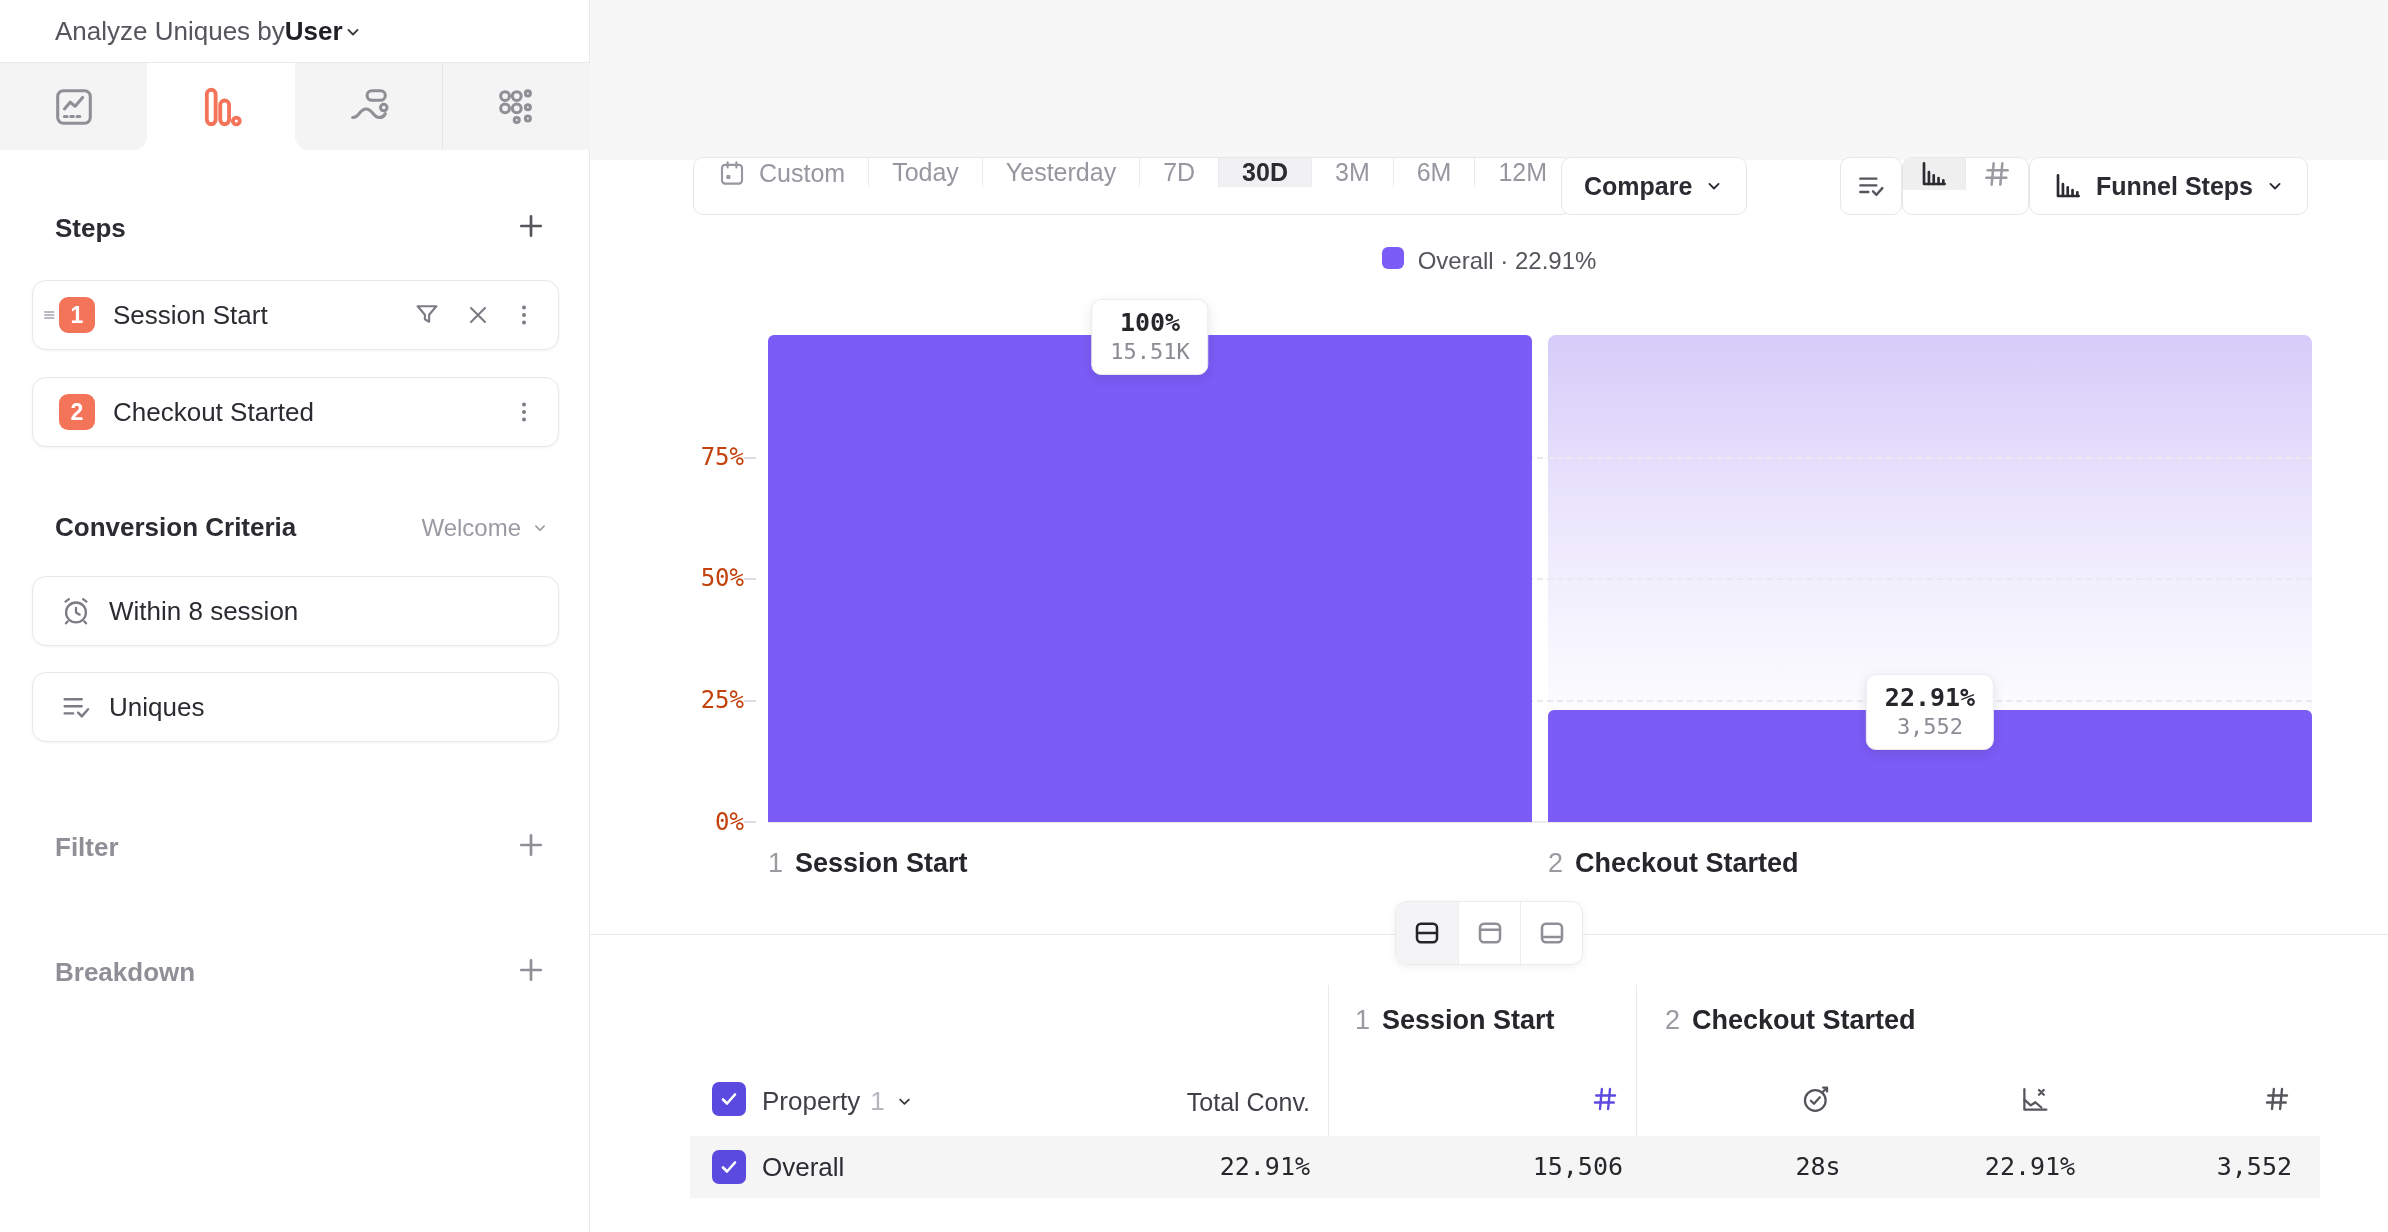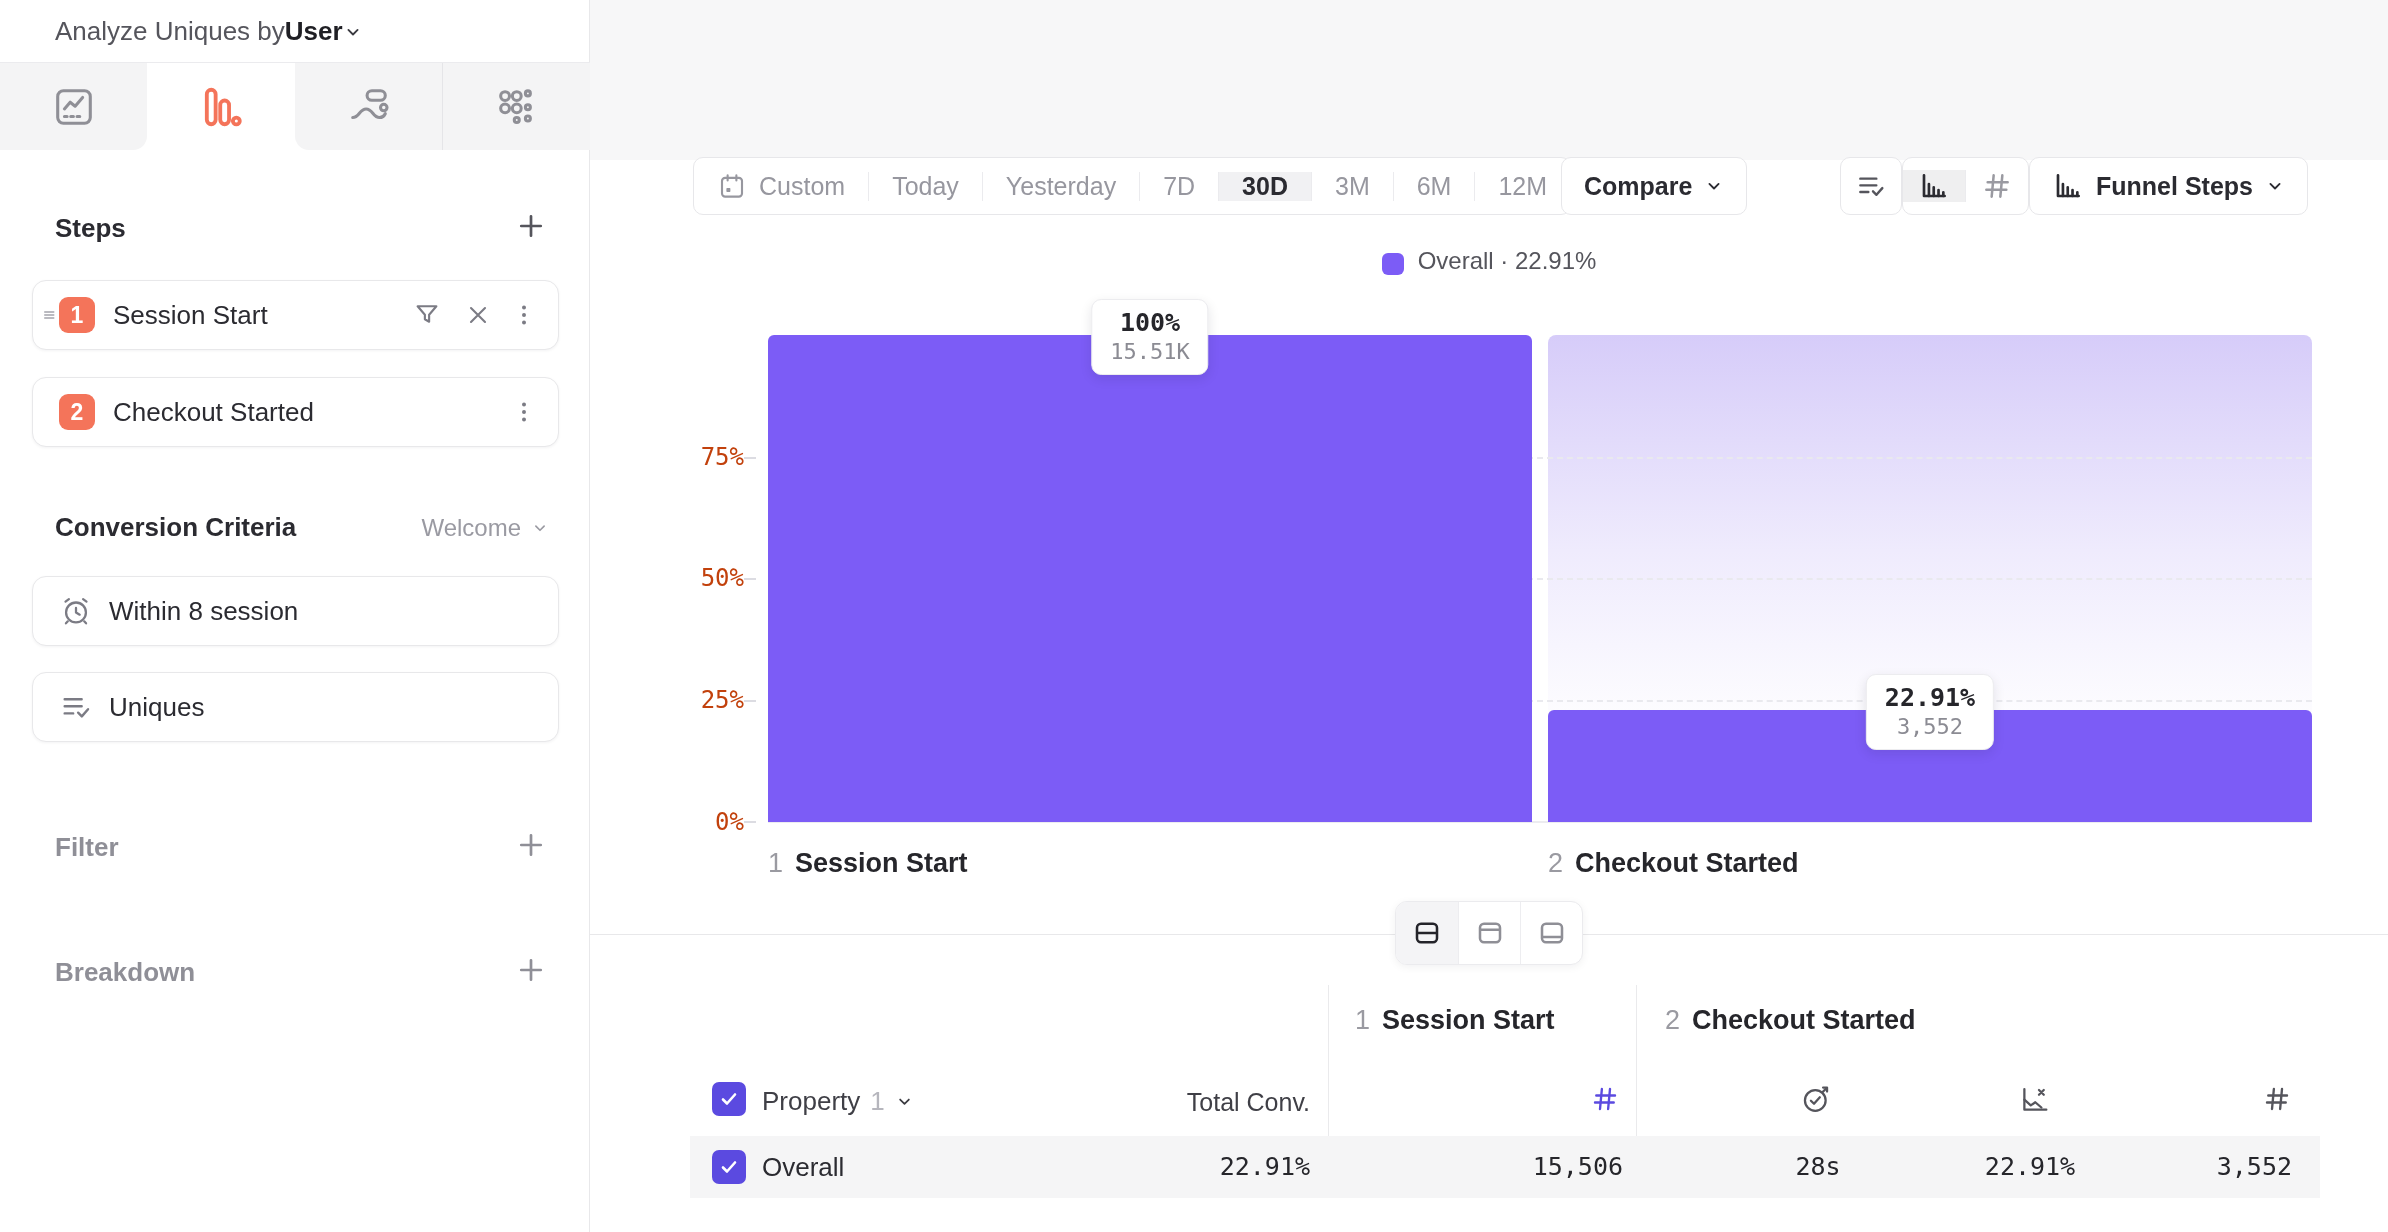--- a/index.html
+++ b/index.html
@@ -40,34 +40,34 @@
 
   
   .main { position:absolute; left:590px; top:0; width:1798px; height:1232px; background:#fff; }
   .banner-strip { position:absolute; left:0; top:0; width:100%; height:160px; background:#f7f7f8; }
   .banner-card { position:absolute; left:103px; top:41px; width:1630px; height:81px; background:#fff; border:1px solid #ededf0;
     border-radius:16px; box-shadow:0 6px 16px rgba(20,20,40,0.06); display:flex; align-items:center; padding:0 36px; }
   .banner-card .msg { margin-left:26px; font-size:26px; color:#3f3f46; }
   .banner-close { position:absolute; right:34px; color:#3a3a40; cursor:pointer; }
 
   .controls { position:absolute; left:103px; top:157px; width:1630px; height:58px; }
-  .seg { display:inline-flex; align-items:center; height:58px; background:#fff; border:1px solid #e7e7ea; border-radius:10px; overflow:hidden; }
+  .seg { display:inline-flex; align-items:flex-start; height:58px; background:#fff; border:1px solid #e7e7ea; border-radius:10px; overflow:hidden; }
   .seg .cell { display:flex; align-items:center; gap:12px; padding:0 23px; font-size:25px; font-weight:500; color:#97979f;
     border-left:1px solid #ebebee; cursor:pointer; white-space:nowrap; }
   .seg .cell:first-child { border-left:none; }
   .seg .cell.sel { background:#f1f1f3; color:#2b2b31; font-weight:700; }
   .btn { display:inline-flex; align-items:center; gap:12px; height:58px; padding:0 22px; border:1px solid #e7e7ea; border-radius:10px;
     background:#fff; font-size:25px; font-weight:700; color:#2b2b31; cursor:pointer; white-space:nowrap; }
   .right-cluster { position:absolute; right:15px; top:0; display:flex; }
   .icon-btn { width:62px; height:58px; border:1px solid #e7e7ea; border-radius:10px; background:#fff; display:flex; align-items:center; justify-content:center; color:#55555c; cursor:pointer; }
   .seg-mini .cell { padding:0 15px; color:#9a9aa1; }
   .seg-mini .cell.sel { color:#2b2b31; background:#efeff0; }
 
   .legend { position:absolute; left:0; top:247px; width:100%; display:flex; justify-content:center; }
-  .legend-inner { display:flex; align-items:flex-end; gap:14px; }
+  .legend-inner { display:flex; align-items:flex-start; gap:14px; }
   .legend .swatch { width:22px; height:22px; border-radius:6px; background:#7c5cf6; }
   .legend .txt { font-size:24px; color:#55555c; }
 
   
   .chart { position:absolute; left:178px; top:335px; width:1544px; height:487px; }
   .gridline { position:absolute; left:0; width:100%; border-top:2px dashed #e9e9ee; z-index:2; }
   .baseline { position:absolute; left:0; bottom:-1px; width:100%; border-top:2px solid #ececf0; z-index:2; }
   .tick { position:absolute; width:12px; border-top:2px solid #dcdce2; left:-24px; z-index:2; }
   .ytick { position:absolute; width:100px; text-align:right; font-size:24px; color:#c2410c; }
   .col { position:absolute; top:0; height:487px; width:764px; }

